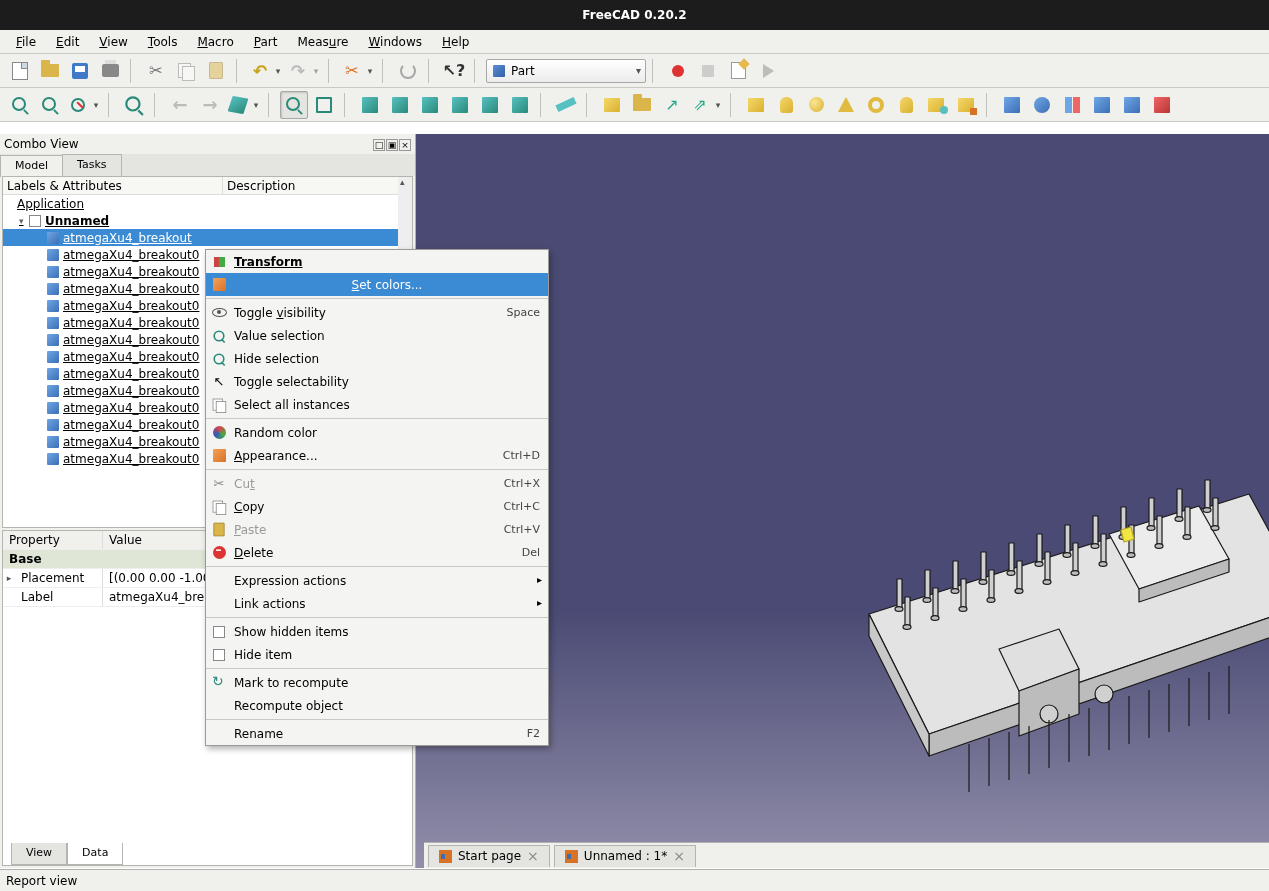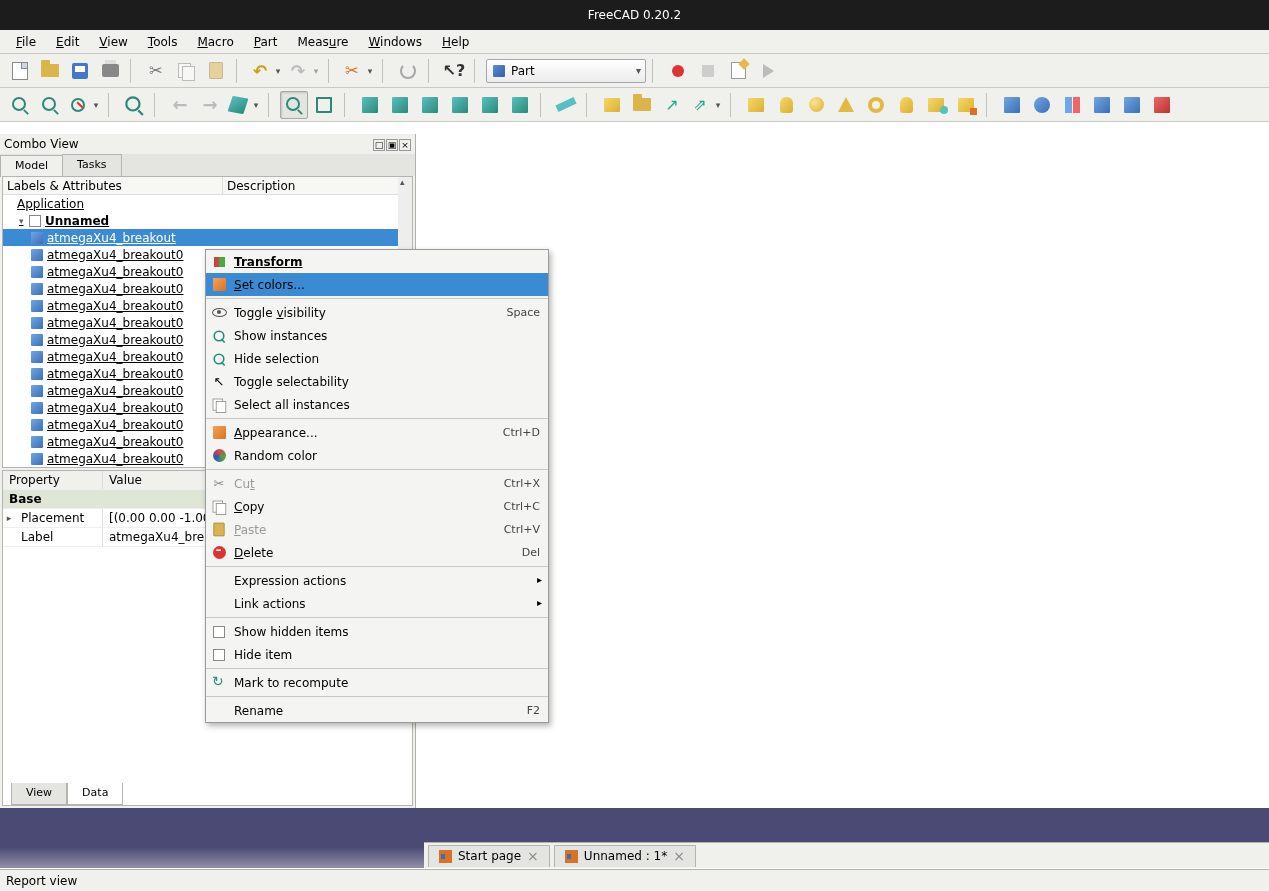--- a/index.html
+++ b/index.html
@@ -1,19 +1,19 @@
 <!DOCTYPE html>
 <html><head>
 <meta charset="utf-8">
 <style>
 * { margin:0; padding:0; box-sizing:border-box; font-family:"DejaVu Sans","Liberation Sans",sans-serif; font-size:12px; }
 body { width:1269px; height:891px; background:#fff; overflow:hidden; position:relative; color:#000; }
 
 
-.titlebar { height:30px; background:#1c1c1c; color:#fff; display:flex; align-items:center; justify-content:center; font-weight:normal; font-size:13px; }
+.titlebar { height:30px; background:#1c1c1c; color:#fff; display:flex; align-items:center; justify-content:center; font-weight:bold; font-size:13px; }
 
 
 .menubar { height:24px; background:#f0f0ed; border-bottom:1px solid #c8c8c4; display:flex; align-items:center; padding:0 8px; gap:4px; }
 .menubar .menu { padding:2px 8px; cursor:default; }
 .menubar .menu u { text-decoration:underline; }
 
 
 .toolbar { height:34px; background:#f0f0ed; border-bottom:1px solid #c8c8c4; display:flex; align-items:center; padding:0 6px; gap:2px; }
 .tbtn { width:28px; height:28px; display:flex; align-items:center; justify-content:center; border:1px solid transparent; border-radius:2px; cursor:default; position:relative; }
 .tbtn.sunken { border-color:#a8a8a8; background:#e4e4e0; box-shadow:inset 1px 1px 2px rgba(0,0,0,.15); }
@@ -61,21 +61,21 @@
 .ico-ruler{width:20px;height:7px;background:#57c0c0;transform:rotate(-25deg);}
 .ico-box-y{width:16px;height:14px;background:linear-gradient(135deg,#f5d769,#d9b130);border-radius:1px;}
 .ico-cyl{width:13px;height:16px;background:linear-gradient(135deg,#f5d769,#d9b130);border-radius:6px 6px 3px 3px;}
 .ico-sph{width:15px;height:15px;background:radial-gradient(circle at 35% 35%,#fce593,#d9b130);border-radius:50%;}
 .ico-cone{width:0;height:0;border-left:8px solid transparent;border-right:8px solid transparent;border-bottom:15px solid #e0bb3f;}
 .ico-torus{width:16px;height:16px;border:4px solid #e0bb3f;border-radius:50%;}
 .ico-cube-b{width:16px;height:16px;background:linear-gradient(135deg,#6fa7e6,#3b6fb5);border-radius:1px;}
 .ico-cube-r{width:16px;height:16px;background:linear-gradient(135deg,#e66,#b33);border-radius:1px;}
 .ico-cube-t{width:16px;height:16px;background:linear-gradient(135deg,#57c0c0,#2a8a7a);border-radius:1px;}
 
-.content { position:absolute; top:134px; bottom:23px; left:0; right:0; display:flex;flex-direction:column; }
+.content { position:absolute; top:134px; bottom:23px; left:0; right:0; display:flex; }
 
 
 .combo { width:416px; background:#f0f0ed; border-right:1px solid #b0b0ac; display:flex; flex-direction:column; }
 .combo-title { height:20px; display:flex; align-items:center; justify-content:space-between; padding:0 4px; font-size:11px; }
 .combo-title .winbtns span { display:inline-block;width:12px;height:12px;border:1px solid #999;margin-left:1px;font-size:9px;text-align:center;line-height:10px;}
 .combo-tabs { height:22px; display:flex; background:#e4e4e0; }
 .ctab { padding:3px 14px; border:1px solid #b4b4b0; border-bottom:none; background:#e4e4e0; margin-right:-1px; font-size:11px; }
 .ctab.active { background:#f0f0ed; position:relative; top:1px; }
 
 .tree-area { flex:1; background:#fff; border:1px solid #b4b4b0; margin:0 2px; position:relative; overflow:hidden; display:flex; flex-direction:column; }
@@ -86,21 +86,21 @@
 .scroll-ind::before{content:"▴";position:absolute;top:0;left:2px;font-size:9px;color:#555;}
 .tree-rows{flex:1; overflow:hidden; font-size:11px;}
 .trow{height:17px;display:flex;align-items:center;padding-left:4px;white-space:nowrap;text-decoration:underline;}
 .trow .expander{width:10px;font-size:9px;color:#666;}
 .trow .icon-doc{width:12px;height:12px;background:#fff;border:1px solid #888;margin-right:4px;}
 .trow .icon-part{width:12px;height:12px;background:linear-gradient(135deg,#6fa7e6,#3b6fb5);border-radius:1px;margin-right:4px;}
 .trow.node{font-weight:bold;}
 .trow.selected{background:#3b8bd4;color:#fff;}
 .trow.lvl0{padding-left:4px;}
 .trow.lvl1{padding-left:16px;}
-.trow.lvl2{padding-left:28px;}
+.trow.lvl2{padding-left:44px;}
 
 .prop-area{height:336px;background:#fff;border:1px solid #b4b4b0;margin:2px;display:flex;flex-direction:column;}
 .prop-table{flex:1;overflow:hidden;}
 .prow{display:flex;height:19px;align-items:center;font-size:11px;border-bottom:1px solid #eee;}
 .prow .pc1{width:100px;padding:2px 6px;border-right:1px solid #ddd;}
 .prow .pc2{flex:1;padding:2px 6px;}
 .prow.head{background:#f0f0ed;font-weight:normal;}
 .prow.group{background:#dfe6d6;font-weight:bold;}
 .prow .ex{width:12px;text-align:center;font-size:9px;color:#555;}
 .prop-tabs{height:22px;display:flex;justify-content:flex-start;padding-left:8px;}
@@ -117,21 +117,21 @@
 .dtab .dicon{width:13px;height:13px;background:#d87325;position:relative;}
 .dtab .dicon::after{content:"";position:absolute;left:2px;top:4px;width:4px;height:5px;background:#3b6fb5;}
 .dtab .close{color:#888;font-size:14px;cursor:default;}
 
 
 .reportbar{position:absolute;left:0;right:0;bottom:0;height:22px;background:#f0f0ed;border-top:1px solid #b0b0ac;display:flex;align-items:center;padding:0 6px;font-size:11px;}
 
 
 .ctxmenu{position:absolute;left:205px;top:249px;width:344px;background:#f4f4f2;border:1px solid #9a9a96;box-shadow:2px 3px 6px rgba(0,0,0,.3);}
 .ctxrow{height:23px;display:flex;align-items:center;padding:0 8px 0 4px;font-size:12px;gap:6px;position:relative;}
-.ctxrow.hl{background:#3b8bd4;color:#000000;}
+.ctxrow.hl{background:#3b8bd4;color:#ffffff;text-align:center;}
 .ctxrow.disabled{color:#9a9a96;}
 .ctxrow .cicon{width:18px;height:18px;display:flex;align-items:center;justify-content:center;}
 .ctxrow .label{flex:1;}
 .ctxrow .accel{font-size:11px;color:#444;}
 .ctxrow .sub::after{content:"▸";position:absolute;right:6px;font-size:10px;}
 .ctxsep{height:1px;background:#c8c8c4;margin:2px 0;}
 .ctxrow.bold .label{font-weight:bold;text-decoration:underline;}
 .ci-transform{width:14px;height:14px;position:relative;}
 .ci-transform::before{content:"";position:absolute;width:6px;height:10px;background:#c44;left:2px;top:2px;}
 .ci-transform::after{content:"";position:absolute;width:6px;height:10px;background:#4a4;left:7px;top:2px;}
@@ -560,54 +560,54 @@
       <div class="cicon">
         <div class="ci-eye"></div>
       </div>
       <div class="label">Toggle <u>v</u>isibility</div>
       <div class="accel">Space</div>
     </div>
     <div class="ctxrow">
       <div class="cicon">
         <div class="ico-mag ci-mag" style="transform:scale(.8)"></div>
       </div>
-      <div class="label">Show instances</div>
+      <div class="label">Value selection</div>
     </div>
     <div class="ctxrow">
       <div class="cicon">
         <div class="ico-mag ci-mag" style="transform:scale(.8)"></div>
       </div>
       <div class="label">Hide selection</div>
     </div>
     <div class="ctxrow">
       <div class="cicon">
         <span style="font-size:13px">↖</span>
       </div>
       <div class="label">Toggle selectability</div>
     </div>
     <div class="ctxrow">
       <div class="cicon">
         <div class="ico-copy" style="transform:scale(.8)"></div>
       </div>
       <div class="label">Select all instances</div>
     </div>
     <div class="ctxsep"></div>
+    <div class="ctxrow">
+      <div class="cicon">
+        <div class="ci-rand"></div>
+      </div>
+      <div class="label">Random color</div>
+    </div>
     <div class="ctxrow">
       <div class="cicon">
         <div class="ci-cube"></div>
       </div>
       <div class="label"><u>A</u>ppearance...</div>
       <div class="accel">Ctrl+D</div>
     </div>
-    <div class="ctxrow">
-      <div class="cicon">
-        <div class="ci-rand"></div>
-      </div>
-      <div class="label">Random color</div>
-    </div>
     <div class="ctxsep"></div>
     <div class="ctxrow disabled">
       <div class="cicon">
         <span style="font-size:13px;color:#888">✂</span>
       </div>
       <div class="label">Cu<u>t</u></div>
       <div class="accel">Ctrl+X</div>
     </div>
     <div class="ctxrow">
       <div class="cicon">
@@ -651,20 +651,24 @@
         <div class="ci-check"></div>
       </div>
       <div class="label">Hide item</div>
     </div>
     <div class="ctxsep"></div>
     <div class="ctxrow">
       <div class="cicon">
         <div class="ci-recompute"></div>
       </div>
       <div class="label">Mark to recompute</div>
+    </div>
+    <div class="ctxrow">
+      <div class="cicon"></div>
+      <div class="label">Recompute object</div>
     </div>
     <div class="ctxsep"></div>
     <div class="ctxrow">
       <div class="cicon"></div>
       <div class="label">Rename</div>
       <div class="accel">F2</div>
     </div>
   </div>
 
 </body></html>

